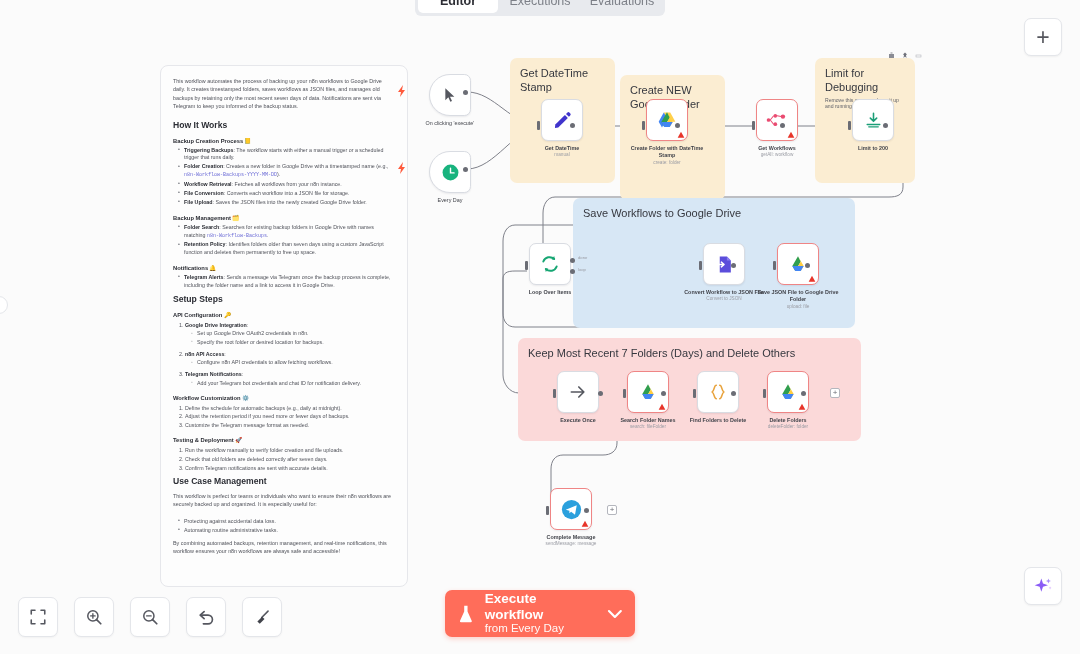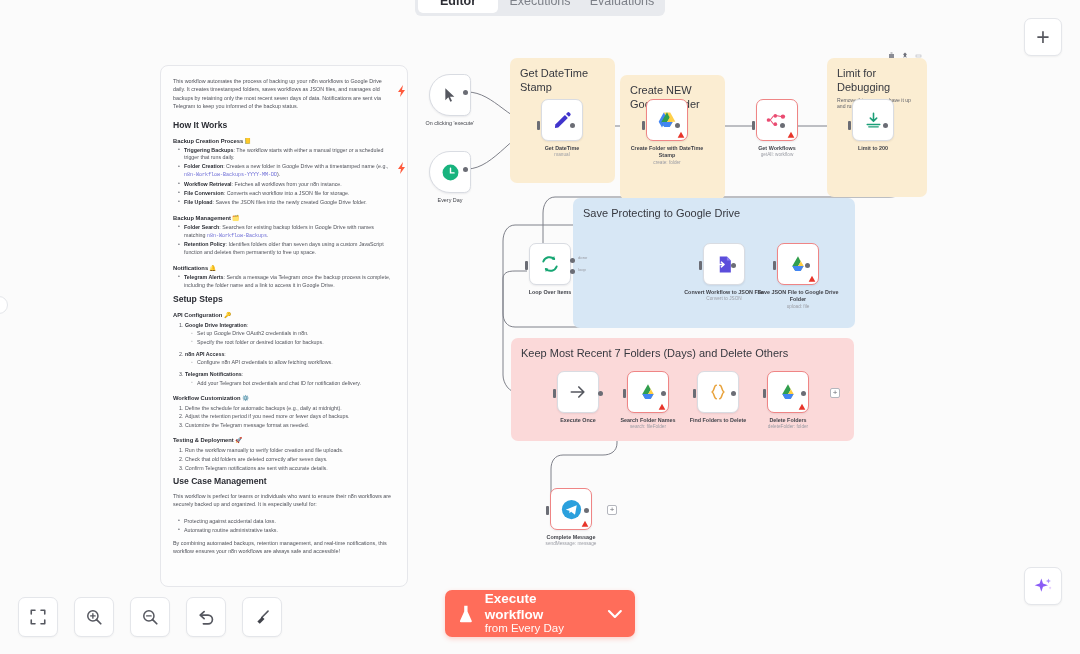--- a/index.html
+++ b/index.html
@@ -70,21 +70,21 @@
   
   .canvas { position: absolute; left: 415px; top: 45px; width: 560px; height: 520px; }
 
   .group {
     position: absolute; border-radius: 7px; padding: 8px 10px;
   }
   .group-title { font-size: 11px; font-weight: 500; color: #36383f; line-height: 1.3; }
   .group-sub { font-size: 5.1px; color: #5d5f67; line-height: 1.35; margin-top: 2px; }
   .g-yellow { background: #fbedd2; }
   .g-blue   { background: #d7e7f5; }
-  .g-pink   { background: #fbd9d9; }
+  .g-pink   { background: #fbd9d9; margin-left: 7px; }
   .g-yellow2{ background: #fbedd2; }
 
   
   .node { position: absolute; text-align: center; width: 86px; }
   .node .box {
     width: 42px; height: 42px; margin: 0 auto;
     background: #fff; border: 1.3px solid #d9dce2; border-radius: 7px;
     display: flex; align-items: center; justify-content: center;
     position: relative;
     box-shadow: 0 1px 2px rgba(20,20,40,.07);
@@ -346,38 +346,38 @@
         <svg class="warn" viewBox="0 0 12 12">
             <path d="M6 1 L11 10 L1 10 Z" fill="#e8352a"></path>
           </svg>
       </div>
       <div class="lbl">Get Workflows</div>
       <div class="sub">getAll: workflow</div>
     </div>
     <div class="port" style="left:337px;top:76px"></div>
     <div class="dot" style="left:365px;top:78px"></div>
 
-    <div class="group g-yellow" style="left:412px; top:13px; width:100px; height:139px;">
+    <div class="group g-yellow" style="left:400px; top:13px; width:100px; height:125px;">
       <div class="group-title">Limit for Debugging</div>
       <div class="group-sub">Remove this once you have it up and running</div>
     </div>
     <div class="node" style="left:415px; top:54px;">
       <div class="box">
         <svg width="19" height="19" viewBox="0 0 24 24">
           <path d="M12 3 v9 M8 9 l4 4 4-4" stroke="#1b9e77" stroke-width="2" fill="none" stroke-linecap="round" stroke-linejoin="round"></path>
           <path d="M4 17 h16 M6 20 h12" stroke="#1b9e77" stroke-width="1.7" stroke-linecap="round"></path>
         </svg>
       </div>
       <div class="lbl">Limit to 200</div>
     </div>
     <div class="port" style="left:433px;top:76px"></div>
     <div class="dot" style="left:468px;top:78px"></div>
 
     <div class="group g-blue" style="left:158px; top:153px; width:282px; height:130px;">
-      <div class="group-title">Save Protecting to Google Drive</div>
+      <div class="group-title">Save Workflows to Google Drive</div>
     </div>
     <div class="node" style="left:92px; top:198px;">
       <div class="box">
         <svg width="20" height="20" viewBox="0 0 24 24">
           <path d="M4 9 a8 8 0 0 1 13-3 M20 15 a8 8 0 0 1-13 3" stroke="#17a673" stroke-width="2.4" fill="none" stroke-linecap="round"></path>
           <path d="M17 2.5 l1 4 -4 0 Z" fill="#17a673"></path>
           <path d="M7 21.5 l-1 -4 4 0 Z" fill="#17a673"></path>
         </svg>
       </div>
       <div class="lbl">Loop Over Items</div>

